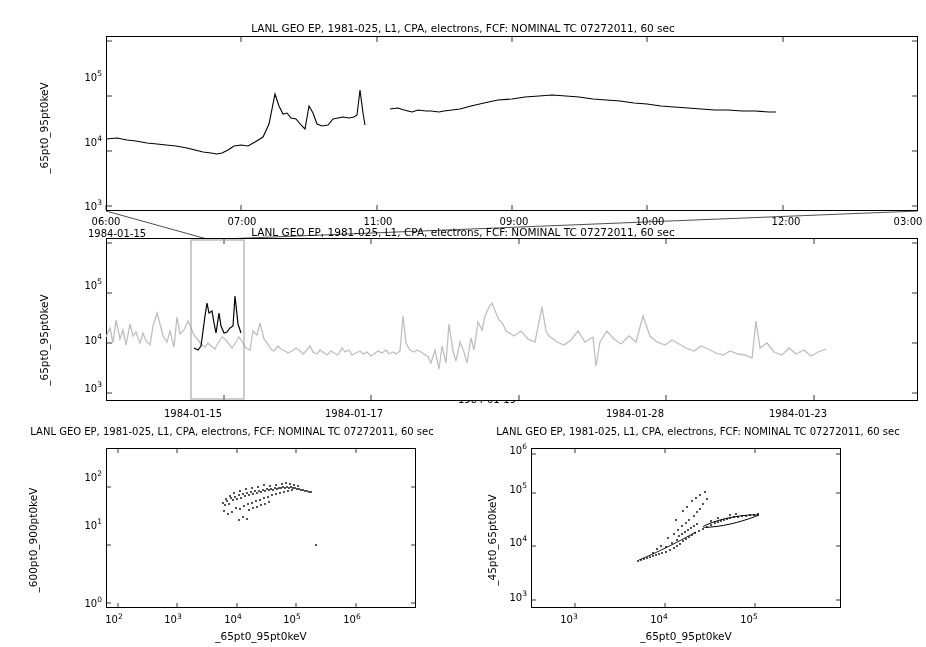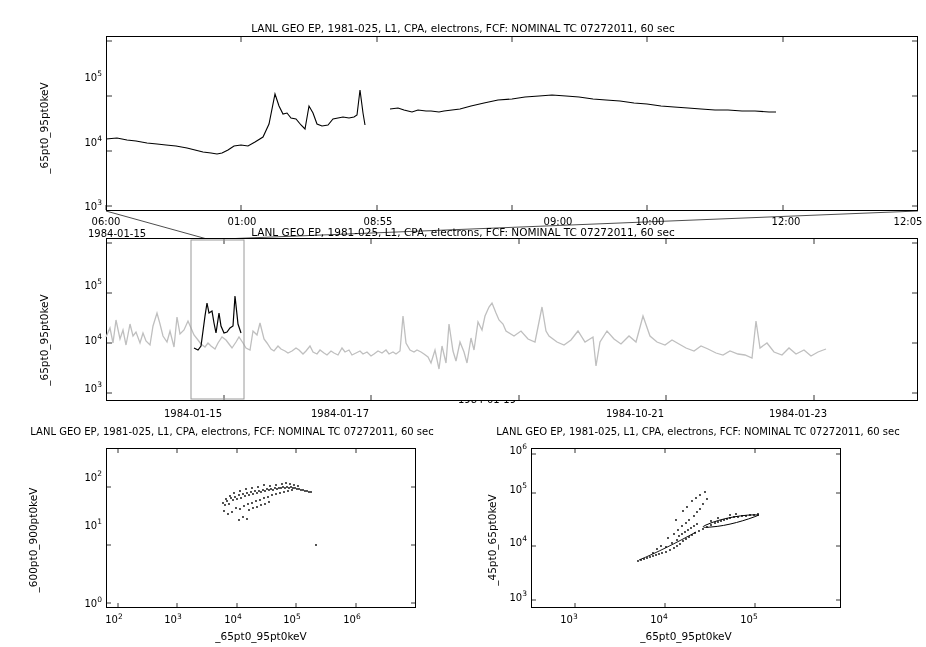--- a/index.html
+++ b/index.html
@@ -23,26 +23,26 @@
   <div class="panel" style="left:0;top:0;width:926px;height:230px;">
     <div class="plot-title" style="left:0;top:22px;width:926px;">LANL GEO EP, 1981-025, L1, CPA, electrons, FCF: NOMINAL TC 07272011, 60 sec</div>
 
     <div class="ylabel" style="left:-2px;top:122px;width:160px;text-align:center;transform:rotate(-90deg) translateY(-34px);">_65pt0_95pt0keV</div>
 
     <div class="tick-lbl y" style="left:72px;top:76px;width:30px;">10<span class="sup">5</span></div>
     <div class="tick-lbl y" style="left:72px;top:141px;width:30px;">10<span class="sup">4</span></div>
     <div class="tick-lbl y" style="left:72px;top:205px;width:30px;">10<span class="sup">3</span></div>
 
     <div class="tick-lbl x" style="left:106px;top:216px;">06:00</div>
-    <div class="tick-lbl x" style="left:242px;top:216px;">01:00</div>
-    <div class="tick-lbl x" style="left:378px;top:216px;">08:55</div>
-    <div class="tick-lbl x" style="left:514px;top:216px;margin-left:44px;">09:00</div>
+    <div class="tick-lbl x" style="left:242px;top:216px;">07:00</div>
+    <div class="tick-lbl x" style="left:378px;top:216px;">11:00</div>
+    <div class="tick-lbl x" style="left:514px;top:216px;">09:00</div>
     <div class="tick-lbl x" style="left:650px;top:216px;">10:00</div>
     <div class="tick-lbl x" style="left:786px;top:216px;">12:00</div>
-    <div class="tick-lbl x" style="left:908px;top:216px;">12:05</div>
+    <div class="tick-lbl x" style="left:908px;top:216px;">03:00</div>
     <div class="tick-lbl" style="left:88px;top:228px;">1984-01-15</div>
 
     <svg style="position:absolute;left:106px;top:36px;" width="812" height="175" viewBox="0 0 812 175">
       <rect x="0.5" y="0.5" width="811" height="174" fill="#ffffff" stroke="#000000" stroke-width="1"></rect>
 
       <g stroke="#000000" stroke-width="0.8">
         <line x1="0" y1="170" x2="6" y2="170"></line>
           <line x1="812" y1="170" x2="806" y2="170"></line>
         <line x1="0" y1="115" x2="6" y2="115"></line>
           <line x1="812" y1="115" x2="806" y2="115"></line>
@@ -85,23 +85,23 @@
   <div class="panel" style="left:0;top:226px;width:926px;height:200px;">
     <div class="plot-title" style="left:0;top:0px;width:926px;">LANL GEO EP, 1981-025, L1, CPA, electrons, FCF: NOMINAL TC 07272011, 60 sec</div>
 
     <div class="ylabel" style="left:-2px;top:108px;width:160px;text-align:center;transform:rotate(-90deg) translateY(-34px);">_65pt0_95pt0keV</div>
 
     <div class="tick-lbl y" style="left:72px;top:58px;width:30px;">10<span class="sup">5</span></div>
     <div class="tick-lbl y" style="left:72px;top:113px;width:30px;">10<span class="sup">4</span></div>
     <div class="tick-lbl y" style="left:72px;top:161px;width:30px;">10<span class="sup">3</span></div>
 
     <div class="tick-lbl x" style="left:193px;top:182px;">1984-01-15</div>
-    <div class="tick-lbl x" style="left:340px;top:182px;">1984-01-17</div>
+    <div class="tick-lbl x" style="left:354px;top:182px;">1984-01-17</div>
     <div class="tick-lbl x" style="left:487px;top:168px;">1984-01-19</div>
-    <div class="tick-lbl x" style="left:635px;top:182px;">1984-10-21</div>
+    <div class="tick-lbl x" style="left:635px;top:182px;">1984-01-28</div>
     <div class="tick-lbl x" style="left:782px;top:182px;margin-left:16px;">1984-01-23</div>
 
     <svg style="position:absolute;left:106px;top:12px;" width="812" height="163" viewBox="0 0 812 163">
       <rect x="0.5" y="0.5" width="811" height="162" fill="#ffffff" stroke="#000000" stroke-width="1"></rect>
       <g stroke="#000000" stroke-width="0.8">
         <line x1="0" y1="155" x2="6" y2="155"></line>
           <line x1="812" y1="155" x2="806" y2="155"></line>
         <line x1="0" y1="105" x2="6" y2="105"></line>
           <line x1="812" y1="105" x2="806" y2="105"></line>
         <line x1="0" y1="55" x2="6" y2="55"></line>

